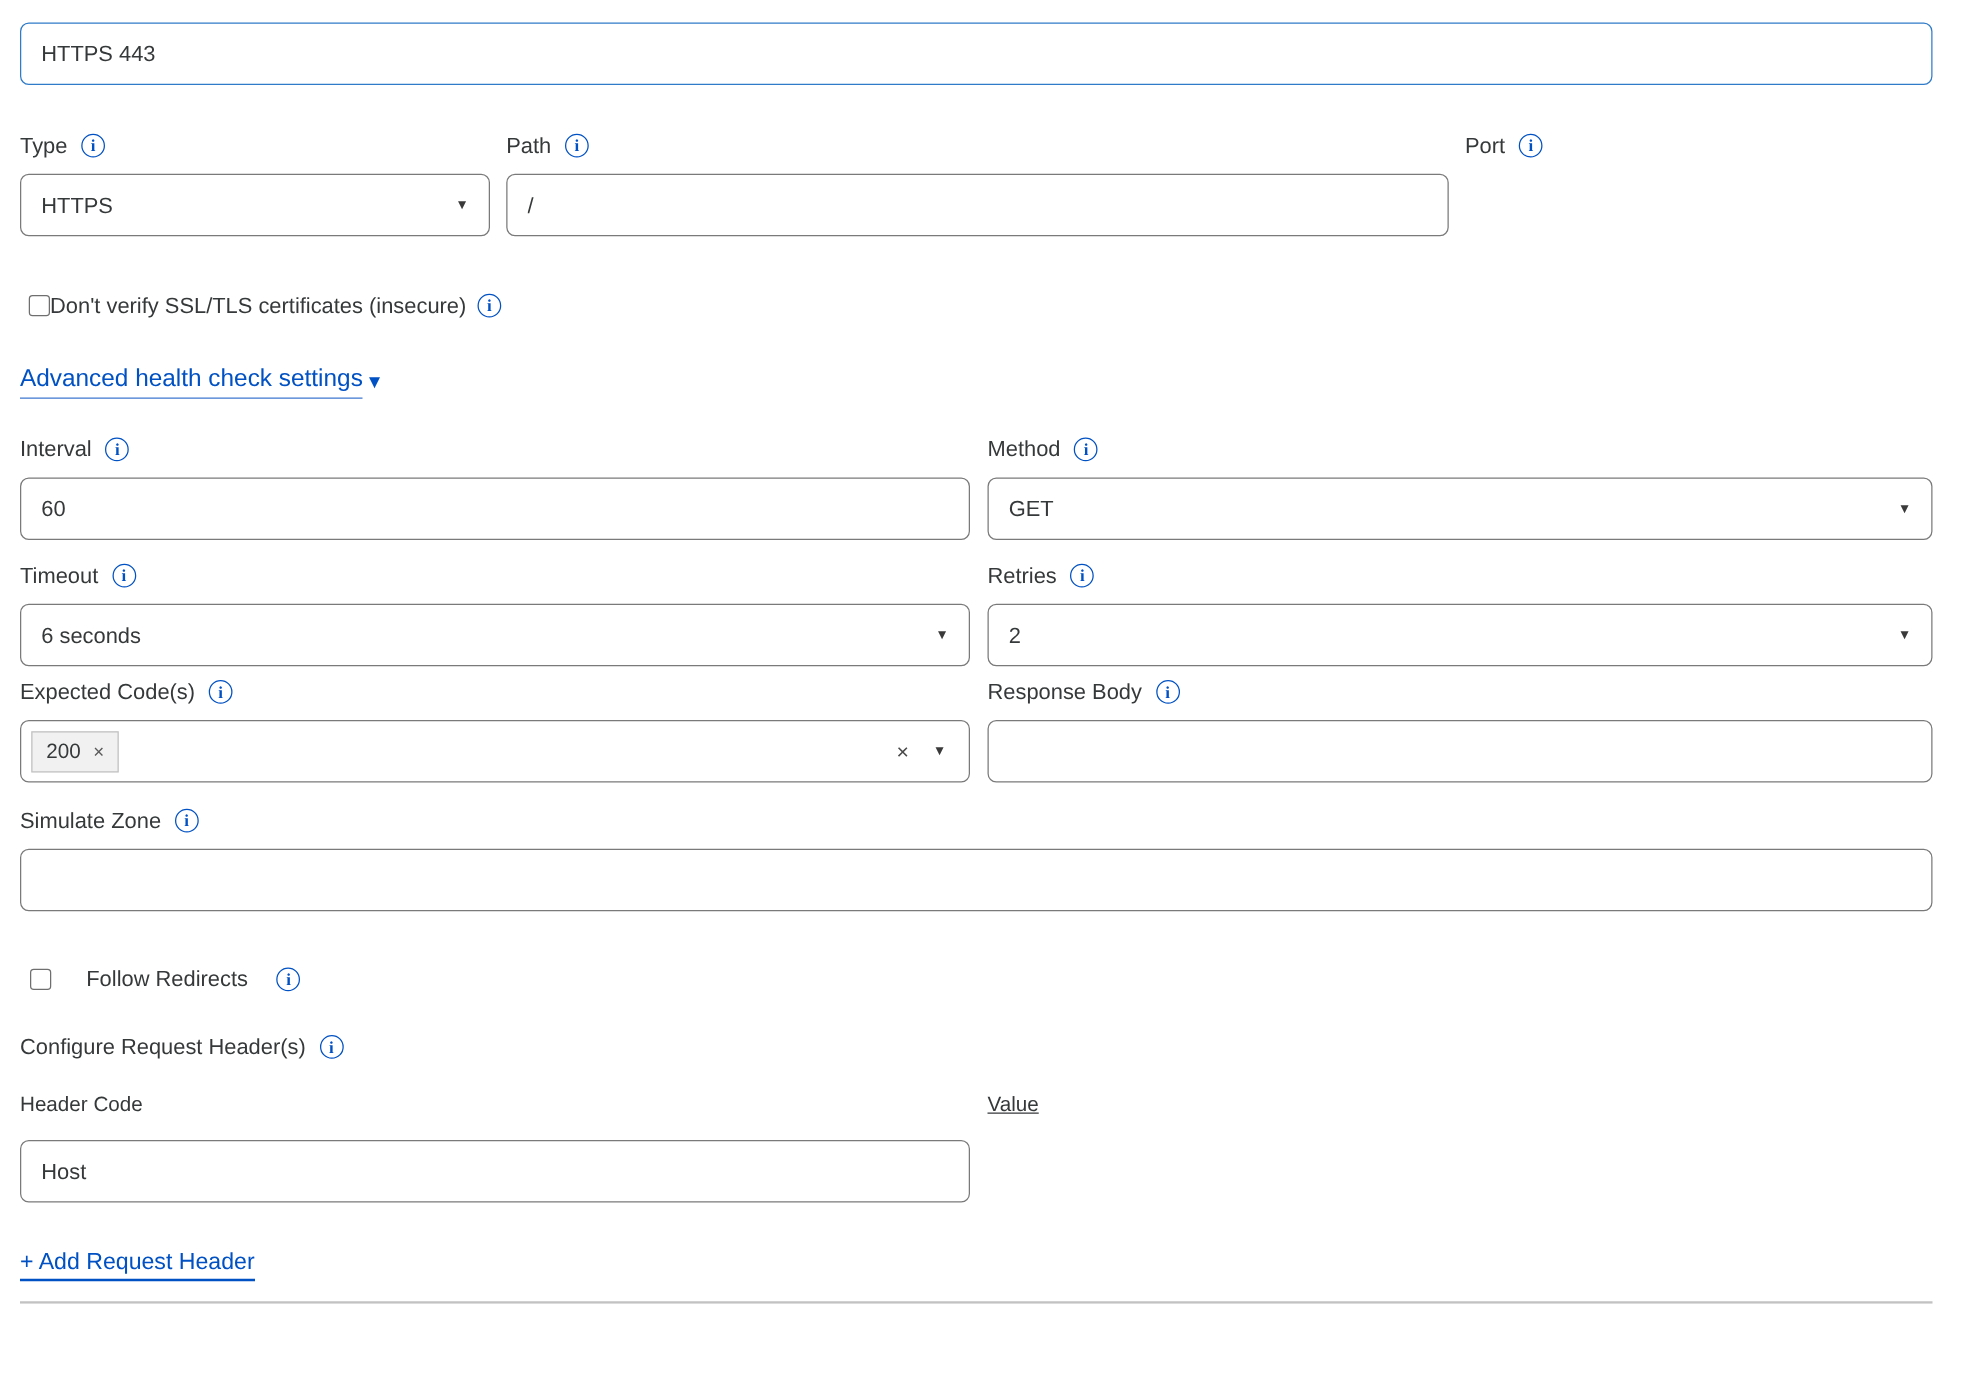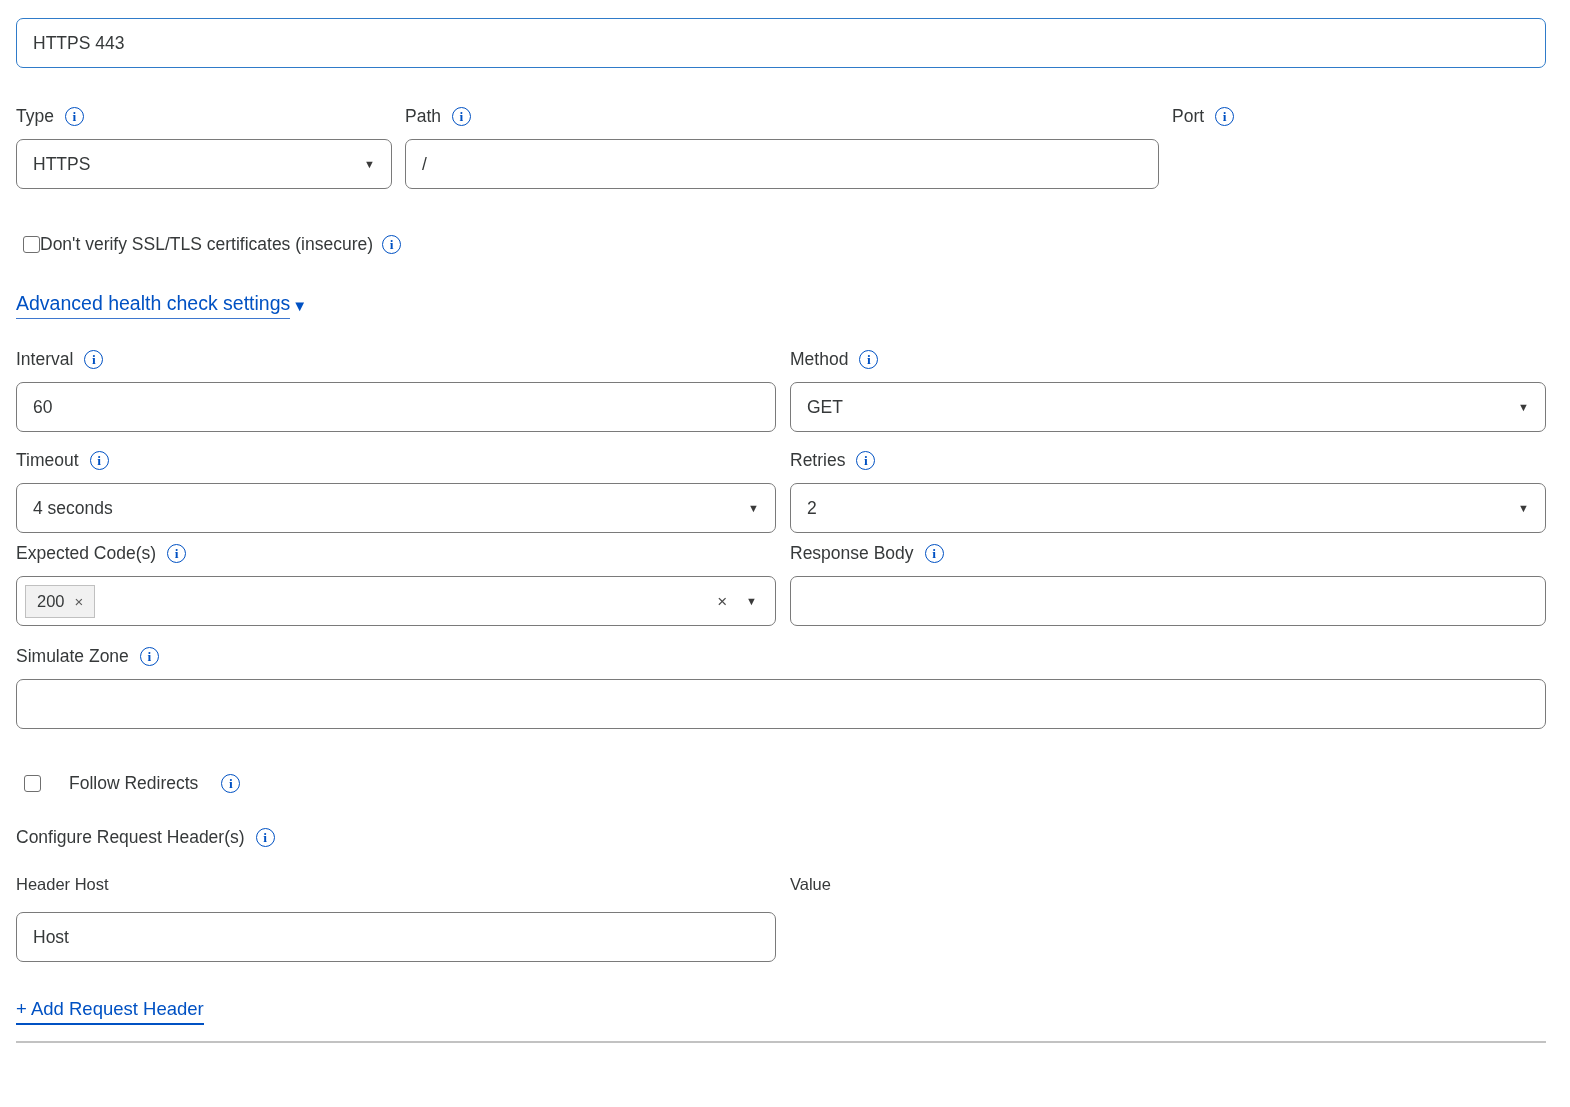--- a/index.html
+++ b/index.html
@@ -156,21 +156,21 @@
     </div>
   </div>
 
   <div class="row-2col mb-19">
     <div>
       <div class="label-row">
         <span class="lbl">Timeout</span>
         <span class="info">i</span>
       </div>
       <div class="select">
-        <span>4 seconds</span>
+        <span>6 seconds</span>
         <span class="caret">▼</span>
       </div>
     </div>
     <div>
       <div class="label-row">
         <span class="lbl">Retries</span>
         <span class="info">i</span>
       </div>
       <div class="select">
         <span>2</span>
@@ -220,26 +220,26 @@
   </div>
 
   <div class="label-row mb-27" style="margin-bottom:27px;">
     <span class="lbl">Configure Request Header(s)</span>
     <span class="info">i</span>
   </div>
 
   <div class="row-2col mb-36">
     <div>
       <div class="label-row" style="margin-bottom:18px;">
-        <span class="lbl-sm">Header Host</span>
+        <span class="lbl-sm">Header Code</span>
       </div>
       <input class="input" value="Host" style="">
     </div>
     <div>
-      <div class="label-row" style="margin-bottom:35px;">
+      <div class="label-row" style="margin-bottom:35px;text-decoration:underline;">
         <span class="lbl-sm">Value</span>
       </div>
     </div>
   </div>
 
   <div>
     <span class="add-link">+ Add Request Header</span>
   </div>
 
   <hr class="divider">

